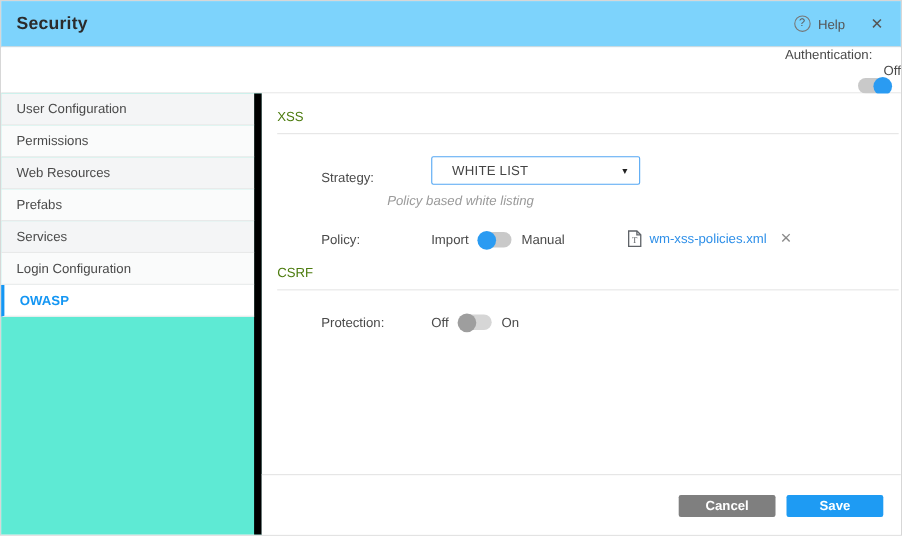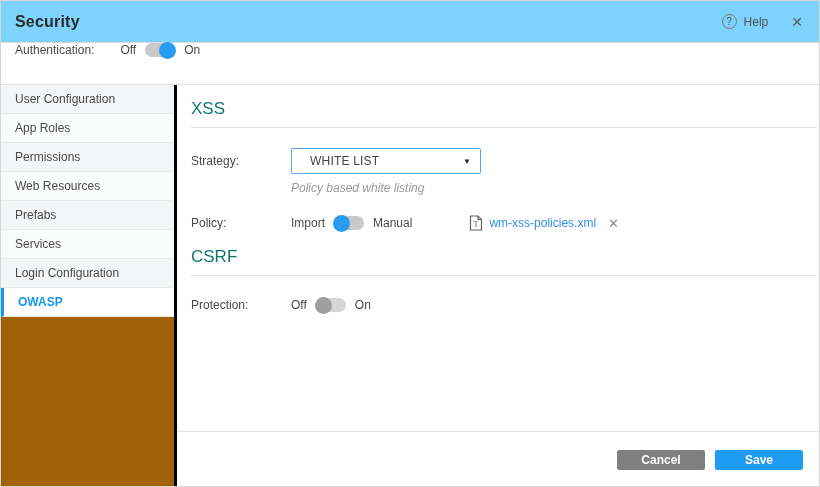--- a/index.html
+++ b/index.html
@@ -13,47 +13,47 @@
   .title { font-size:16px; font-weight:600; color:#2b2b2b; letter-spacing:.2px; }
   .header-right { margin-left:auto; display:flex; align-items:center; gap:9px; }
   .help-group { display:flex; align-items:center; gap:7px; color:#555; cursor:pointer; }
   .help-circle { width:15px; height:15px; border:1px solid #777; border-radius:50%;
                  display:flex; align-items:center; justify-content:center;
                  font-size:10px; color:#555; }
   .header-close { font-size:14px; color:#555; margin-left:14px; cursor:pointer; }
 
   
   .auth-bar { height:42px; background:#fff; border-bottom:1px solid #e2e2e2;
-              display:flex; align-items:flex-start; padding-left:14px; }
+              display:flex; align-items:flex-end; padding-left:14px;flex-direction:column; }
   .auth-bar .lbl { color:#4a4a4a; margin-right:26px; }
   .tgl-txt { color:#4a4a4a; }
 
   
   .switch { position:relative; width:30px; height:14px; border-radius:8px;
             background:#c9c9c9; margin:0 9px; cursor:pointer; flex:0 0 auto; }
   .switch .knob { position:absolute; top:-1.5px; width:17px; height:17px; border-radius:50%; }
   .switch.knob-right .knob { right:-1px; background:#2a9bf2; }
   .switch.knob-left-blue .knob { left:-1px; background:#2a9bf2; }
   .switch.knob-left-gray { background:#d6d6d6; }
   .switch.knob-left-gray .knob { left:-1px; background:#9e9e9e; }
 
   
   .body { display:flex; height:403px; }
-  .sidebar { width:176px; background:#a16207; border-right:3px solid #000000; flex:0 0 auto; }
+  .sidebar { width:237px; background:#5eead4; border-right:7px solid #000000; flex:0 0 auto; }
   .side-item { height:29px; line-height:29px; padding-left:14px; color:#4a4a4a;
                border-bottom:1px solid #e8e9e9; cursor:pointer; background:#f4f5f6; }
   .side-item:nth-child(even) { background:#fafbfb; }
   .side-item.selected { background:#fff; color:#1496f3; font-weight:700;
                         border-left:3px solid #1496f3; }
 
   .main { flex:1; position:relative; background:#fff; padding-left:14px; }
-  .section-title { margin-top:14px; font-size:17px; color:#0f766e; }
+  .section-title { margin-top:14px; font-size:12px; color:#4d7c0f; }
   .divider { border-bottom:1px solid #e5e5e5; margin:8px 2px 0 0; }
 
-  .form-row { display:flex; align-items:center; margin-top:20px; }
+  .form-row { display:flex; align-items:flex-end; margin-top:20px;margin-left:40px; }
   .form-row .row-label { width:100px; flex:0 0 auto; color:#4a4a4a; }
 
   .select-box { width:190px; height:26px; border:1px solid #54a7f3; border-radius:2px;
                 background:#fff; display:flex; align-items:center; padding:0 9px 0 18px;
                 cursor:pointer; }
   .select-box .val { color:#444; letter-spacing:.2px; }
   .select-box .arrow { margin-left:auto; font-size:8px; color:#222; }
 
   .helper { margin:7px 0 0 100px; font-style:italic; color:#9a9a9a; }
 
@@ -94,21 +94,20 @@
     <span class="switch knob-right">
         <span class="knob"></span>
       </span>
     <span class="tgl-txt">On</span>
   </div>
 
   <div class="body">
 
     <div class="sidebar">
       <div class="side-item">User Configuration</div>
-      <div class="side-item">App Roles</div>
       <div class="side-item">Permissions</div>
       <div class="side-item">Web Resources</div>
       <div class="side-item">Prefabs</div>
       <div class="side-item">Services</div>
       <div class="side-item">Login Configuration</div>
       <div class="side-item selected">OWASP</div>
     </div>
 
     <div class="main">
 

